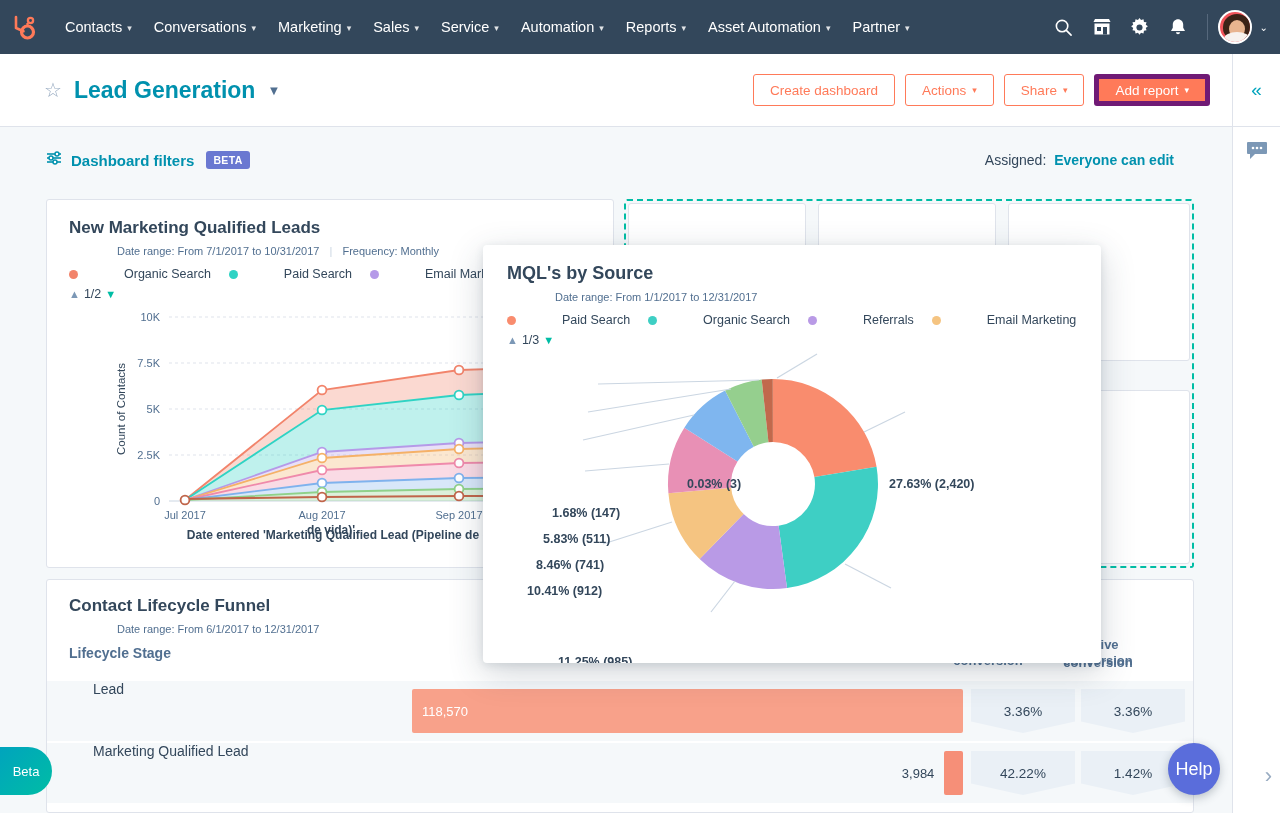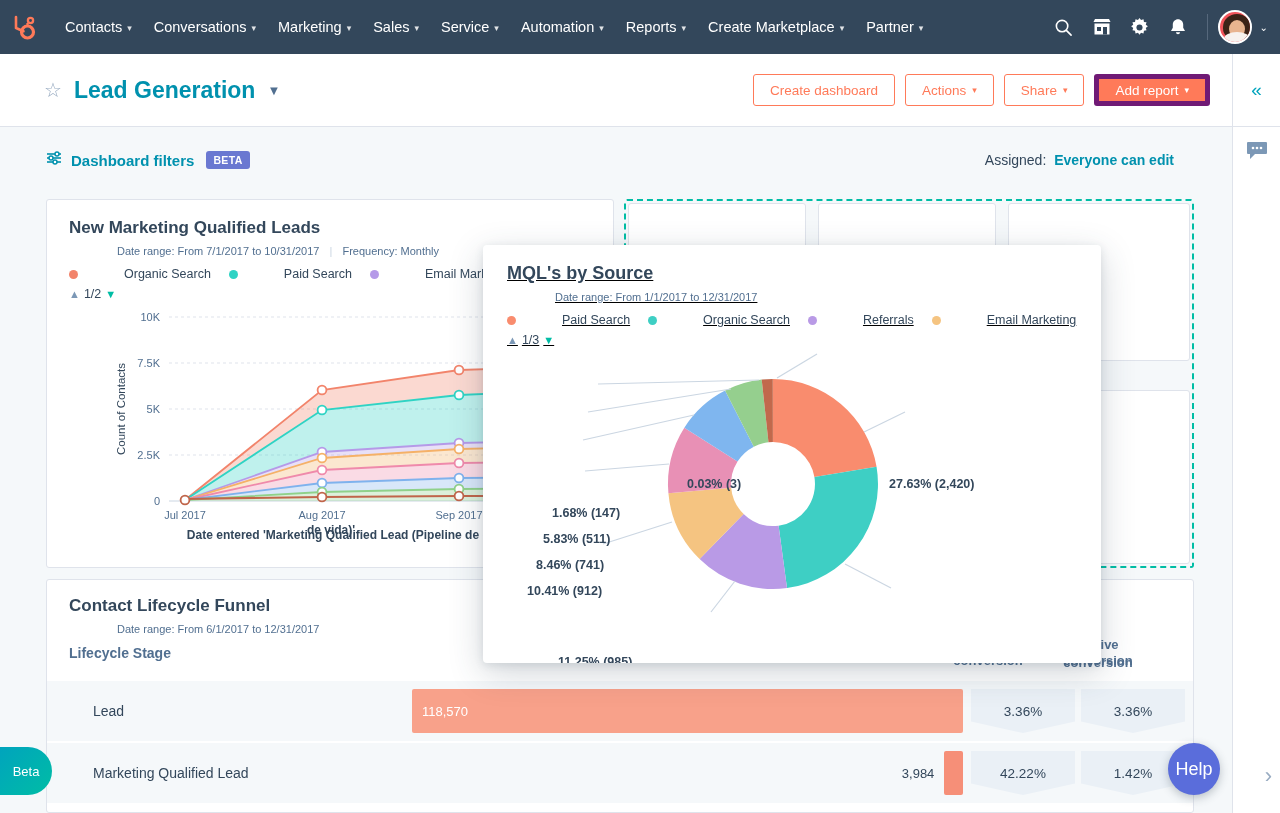--- a/index.html
+++ b/index.html
@@ -117,21 +117,21 @@
 
   
   #card-funnel { left: 46px; top: 579px; width: 1148px; height: 234px; overflow: hidden; }
   #card-funnel .inner { padding: 16px 0 0 0; }
   #card-funnel .fhead { padding: 0 22px; }
   .lifecycle-label { font-size: 14px; font-weight: bold; color: #516f90; margin-top: 10px; margin-left: 22px; }
   .col-heads { position: absolute; right: 40px; top: 56px; display: flex; gap: 0; }
   .col-head {
     width: 110px; text-align: center; font-size: 13px; font-weight: bold; color: #516f90; line-height: 1.35;
   }
-  .frow { position: relative; height: 60px; display: flex; align-items: center; }
+  .frow { position: relative; height: 60px; display: flex; }
   .frow .fname {
     width: 300px; font-size: 14px; color: #33475b; padding-left: 46px;
   }
   .fbar-track { position: absolute; left: 365px; right: 230px; top: 8px; bottom: 8px; }
   .fbar { position: absolute; top: 0; bottom: 0; background: #f8a18a; border-radius: 2px; }
   .fbar-label-in { position: absolute; left: 10px; top: 50%; transform: translateY(-50%); color: #fff; font-size: 13px; }
   .fbar-label-out { position: absolute; top: 50%; transform: translateY(-50%); color: #33475b; font-size: 13px; }
   .chev-cell {
     position: absolute; width: 104px; height: 44px; top: 8px;
     background: #eaf0f6; color: #33475b; font-size: 13.5px; font-weight: normal;
@@ -139,21 +139,21 @@
     clip-path: polygon(0 0, 100% 0, 100% 74%, 50% 100%, 0 74%);
   }
 
   
   #popup {
     position: absolute; left: 483px; top: 245px; width: 618px; height: 418px;
     background: #fff; border-radius: 4px;
     box-shadow: 0 10px 34px rgba(45,62,80,.22), 0 2px 8px rgba(45,62,80,.12);
     overflow: hidden; z-index: 40;
   }
-  #popup .inner { padding: 18px 28px 0 24px; text-decoration: underline; }
+  #popup .inner { padding: 18px 28px 0 24px; }
   .donut-wrap { position: relative; width: 618px; height: 300px; margin-top: 2px; }
   .dlabel {
     position: absolute; font-size: 12.5px; font-weight: bold; color: #33475b; white-space: nowrap;
   }
 
   
   .beta-pill {
     position: absolute; left: 0; top: 747px; width: 52px; height: 48px;
     background: linear-gradient(135deg,#00a4bd,#00bda5);
     border-radius: 0 24px 24px 0; color: #fff; font-size: 13px;
@@ -206,21 +206,21 @@
       </div>
       <div class="nav-item">
         <span>Automation</span>
         <span class="caret">▾</span>
       </div>
       <div class="nav-item">
         <span>Reports</span>
         <span class="caret">▾</span>
       </div>
       <div class="nav-item">
-        <span>Create Marketplace</span>
+        <span>Asset Automation</span>
         <span class="caret">▾</span>
       </div>
       <div class="nav-item">
         <span>Partner</span>
         <span class="caret">▾</span>
       </div>
     </div>
 
     <div class="nav-right">
       <div class="nav-icon">

